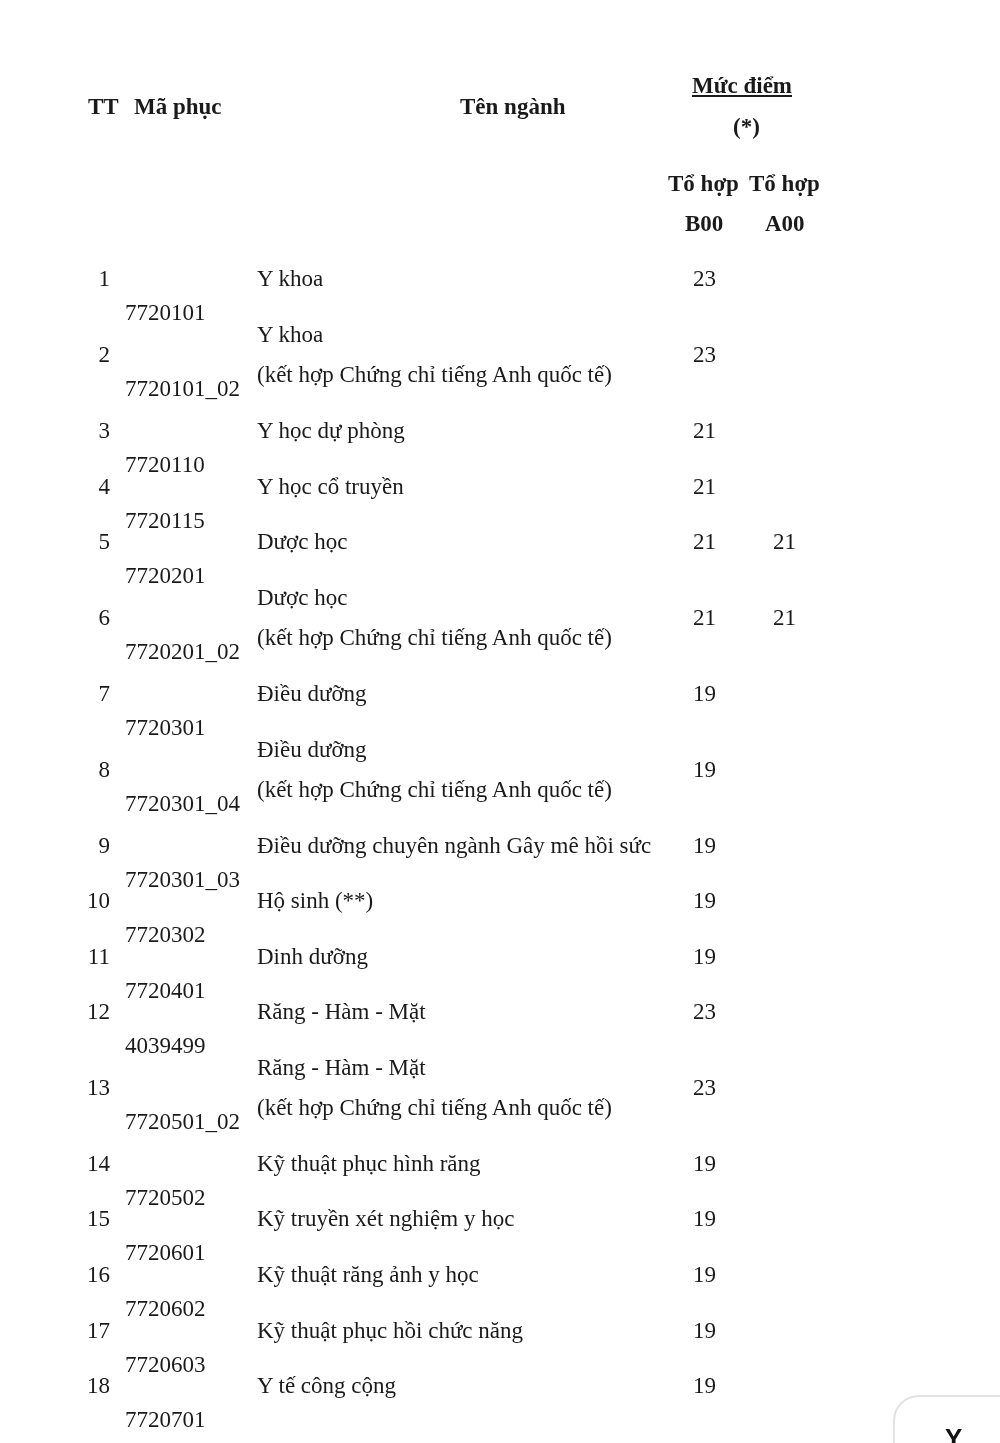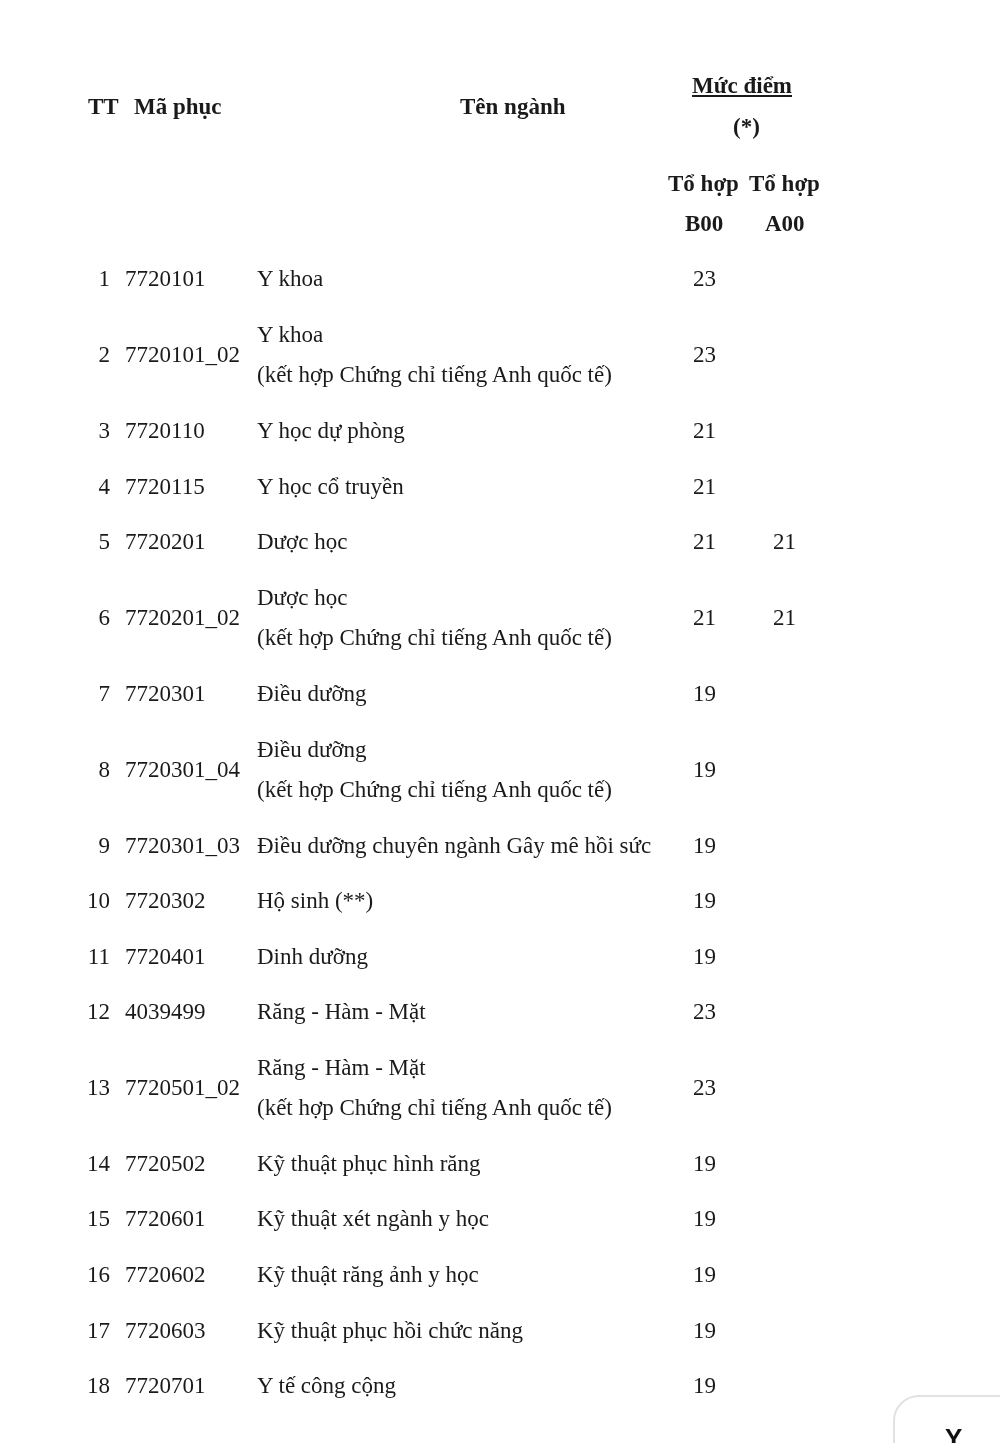--- a/index.html
+++ b/index.html
@@ -4,21 +4,21 @@
 <style>
   html, body { margin: 0; padding: 0; }
   body {
     width: 1000px; height: 1443px; background: #ffffff; position: relative; overflow: hidden;
     font-family: "Liberation Serif", "DejaVu Serif", serif; color: #1a1a1a;
   }
   .hdr { position: absolute; font-weight: bold; font-size: 23px; white-space: nowrap; }
   .row { position: absolute; left: 0; width: 1000px; font-size: 23px; }
   .cell { position: absolute; white-space: nowrap; }
   .tt { text-align: right; width: 30px; left: 80px; }
-  .code { left: 125px; }
+  .code { left: 125px; margin-top: 34px; }
   .name { left: 257px; }
   .b00 { left: 693px; }
   .a00 { left: 773px; }
   .corner-card {
     position: absolute; left: 893px; top: 1395px; width: 140px; height: 80px;
     border: 2px solid #e2e2e2; border-radius: 26px; background: #fff;
   }
   .corner-card span {
     position: absolute; left: 50px; top: 26px; font-family: "Liberation Sans", sans-serif;
     font-weight: bold; font-size: 26px; color: #111;
@@ -153,21 +153,21 @@
     <span class="cell tt">14</span>
     <span class="cell code">7720502</span>
     <span class="cell name">Kỹ thuật phục hình răng</span>
     <span class="cell b00">19</span>
     <span class="cell a00"></span>
   </div>
 
   <div class="row" style="top:1206px;">
     <span class="cell tt">15</span>
     <span class="cell code">7720601</span>
-    <span class="cell name">Kỹ thuật xét ngành y học</span>
+    <span class="cell name">Kỹ truyền xét nghiệm y học</span>
     <span class="cell b00">19</span>
     <span class="cell a00"></span>
   </div>
 
   <div class="row" style="top:1262px;">
     <span class="cell tt">16</span>
     <span class="cell code">7720602</span>
     <span class="cell name">Kỹ thuật răng ảnh y học</span>
     <span class="cell b00">19</span>
     <span class="cell a00"></span>

